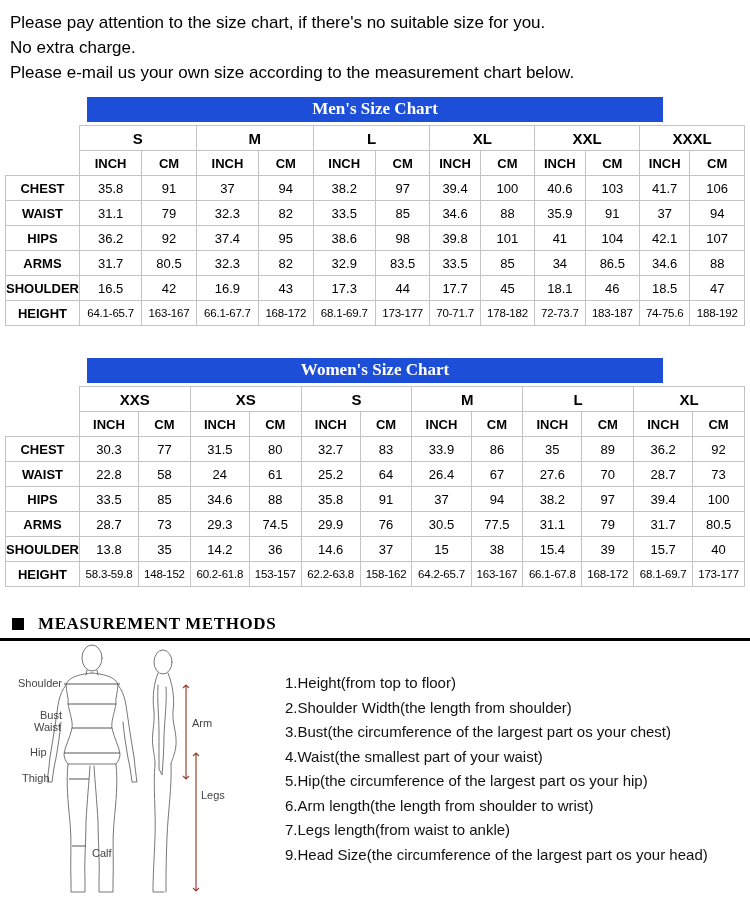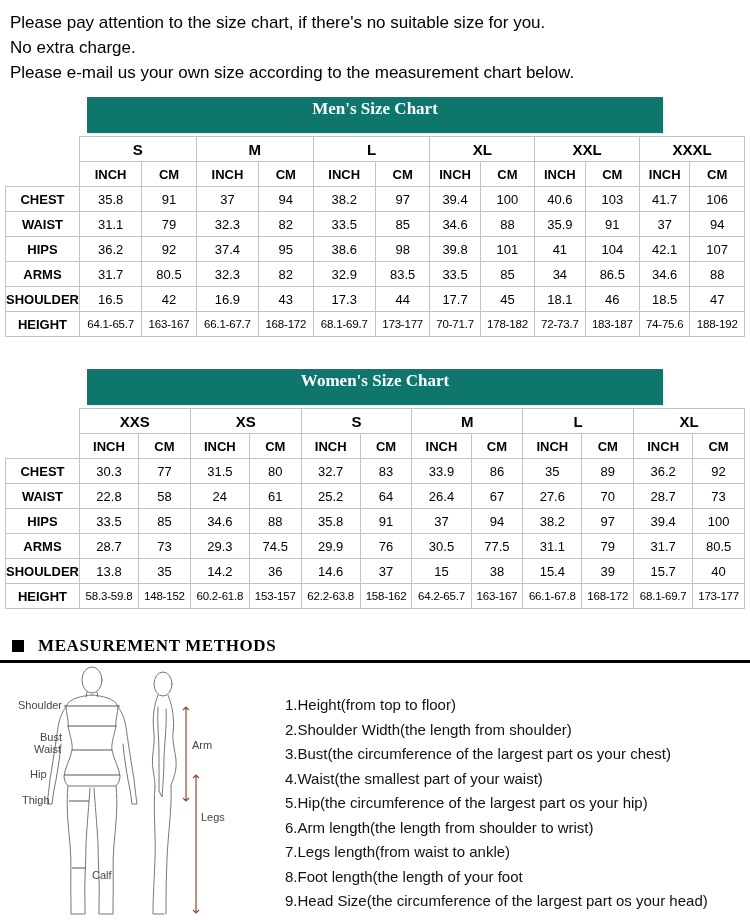--- a/index.html
+++ b/index.html
@@ -12,27 +12,27 @@
   .page { width: 750px; }
 
   
   .intro { padding: 10px 10px 4px 10px; }
   .intro p { margin: 0; font-size: 17px; line-height: 25px; }
 
   
   .chart-title {
     width: 576px;
     margin: 8px auto 3px auto;
-    background: #0f766e;
+    background: #1d4ed8;
     color: #fff;
     font-family: "Liberation Serif", serif;
     font-weight: bold;
     font-size: 17px;
     text-align: center;
-    padding: 2px 0 14px 0;
+    padding: 2px 0 3px 0;
   }
   .chart-title.women { margin-top: 32px; }
 
   
   .size-table {
     width: 740px;
     margin: 2px auto 0 auto;
     border-collapse: collapse;
     text-align: center;
   }
@@ -384,18 +384,17 @@
     </div>
 
     <div class="measure-list">
       <div class="mline">1.Height(from top to floor)</div>
       <div class="mline">2.Shoulder Width(the length from shoulder)</div>
       <div class="mline">3.Bust(the circumference of the largest part os your chest)</div>
       <div class="mline">4.Waist(the smallest part of your waist)</div>
       <div class="mline">5.Hip(the circumference of the largest part os your hip)</div>
       <div class="mline">6.Arm length(the length from shoulder to wrist)</div>
       <div class="mline">7.Legs length(from waist to ankle)</div>
-      <div class="mline">8.Foot length(the length of your foot</div>
       <div class="mline">9.Head Size(the circumference of the largest part os your head)</div>
     </div>
 
   </div>
 </div>
 
 </body></html>

